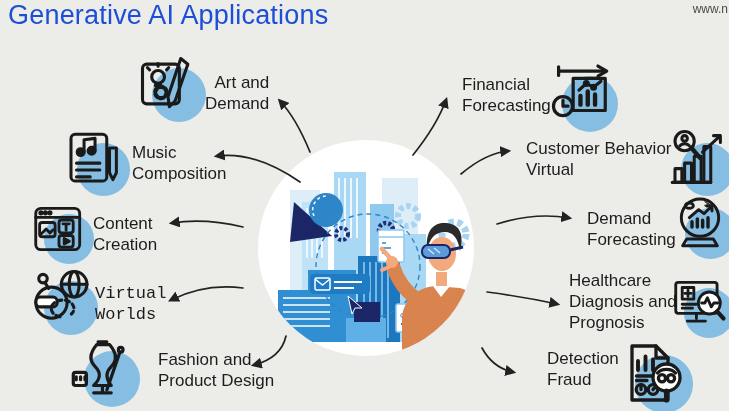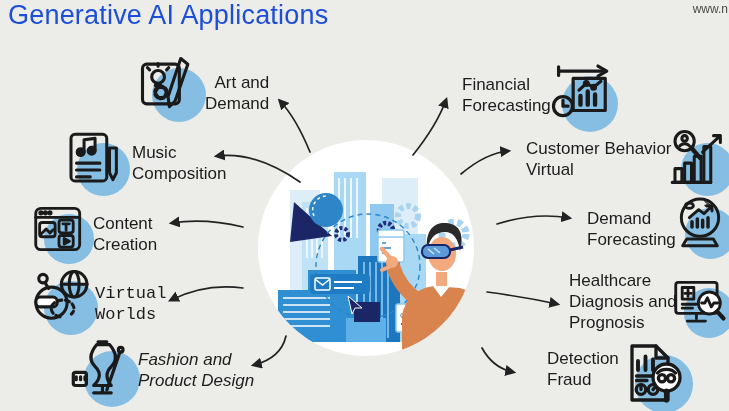--- a/index.html
+++ b/index.html
@@ -228,21 +228,21 @@
         <path d="M22,6 h6"></path>
         <path d="M21,8 C16,14 16,19 20,23 C24,27 24,31 19,36 L31,36 C27,31 27,27 31,23 C35,19 35,14 30,8 Z"></path>
         <path d="M25,36 v5 M19,41 h12"></path>
         <path d="M37,13 L28,39"></path>
         <circle cx="37.5" cy="11.5" r="1.6"></circle>
         <rect x="5" y="27" width="9" height="9" rx="1.5"></rect>
         <path d="M7,30 v2 M10,30 v2 M13,30 v2"></path>
       </g>
     </svg>
   </div>
-  <div class="label" style="left:138px;top:349px;font-style:italic;">
+  <div class="label" style="left:158px;top:349px;">
     <div>Fashion and</div>
     <div>Product Design</div>
   </div>
 </div>
 
 <div class="item">
   <div class="label" style="left:462px;top:74px;">
     <div>Financial</div>
     <div>Forecasting</div>
   </div>

